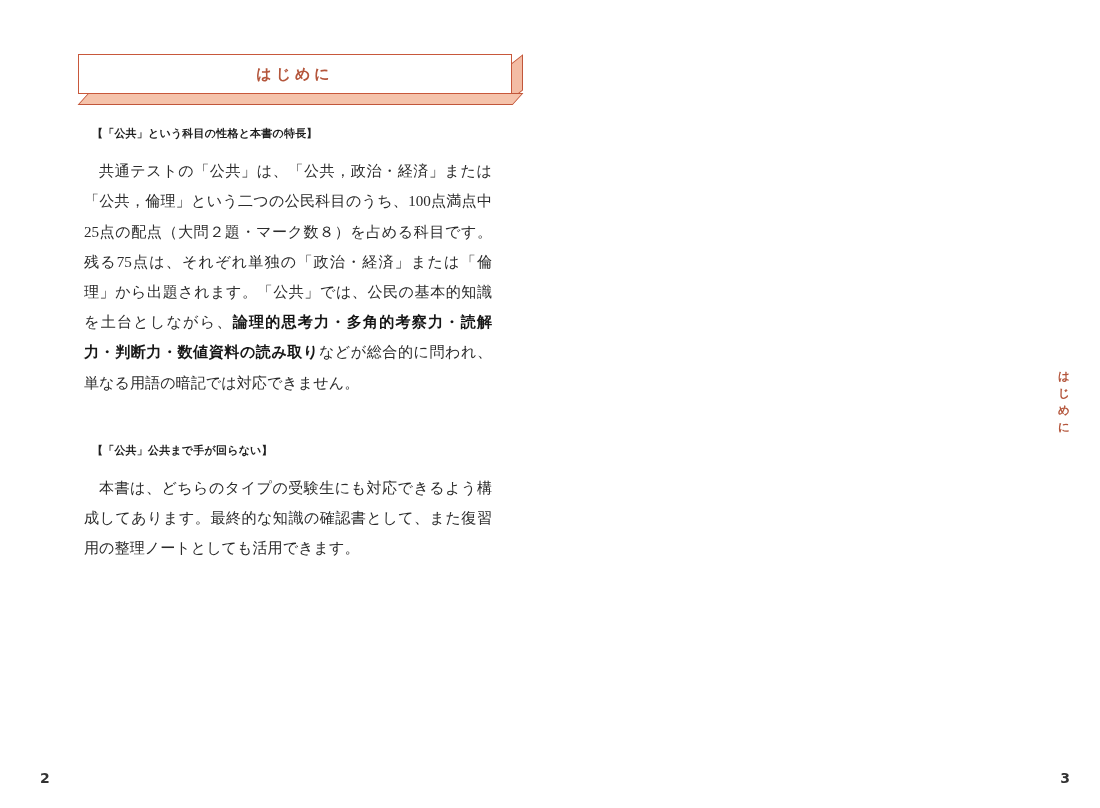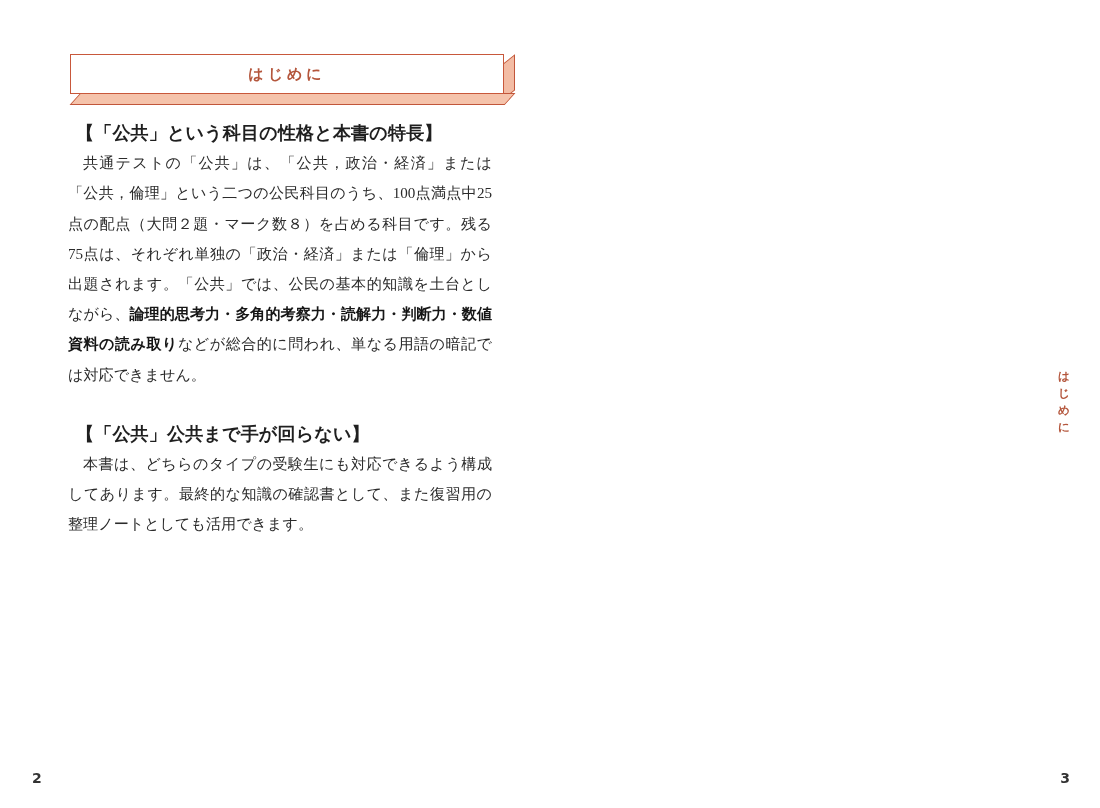--- a/index.html
+++ b/index.html
@@ -17,21 +17,21 @@
     color: #2b2b2b;
   }
 
   
   .page {
     position: absolute;
     top: 0;
     height: 808px;
     box-sizing: border-box;
   }
-  .page-left  { left: 4px;    width: 550px; text-decoration: underline; }
+  .page-left  { left: 12px;    width: 550px; text-decoration: underline; }
   .page-right { left: 550px; width: 550px; }
 
   
   .ribbon-wrap {
     position: absolute;
     left: 66px;
     top: 54px;
     width: 434px;
     height: 40px;
   }
@@ -81,27 +81,27 @@
     box-sizing: border-box;
     font-size: 15.1px;
     line-height: 30.2px;
     text-align: justify;
     text-justify: inter-ideograph;
   }
   .col-left  { left: 64px;  top: 118px; width: 424px; }
 
   .sec-head {
     font-weight: 700;
-    font-size: 18px;
+    font-size: 11px;
     letter-spacing: 0.2px;
-    margin: 0 0 0 8px;
+    margin: 0 0 0 16px;
     color: #1f1f1f;
   }
   .para {
-    margin: 0;
+    margin: 8px;
     text-indent: 15px;
   }
   .gap { height: 29px; }
 
   strong { font-weight: 700; color: #161616; }
 
   
   .side-tab {
     position: absolute;
     right: 26px;

